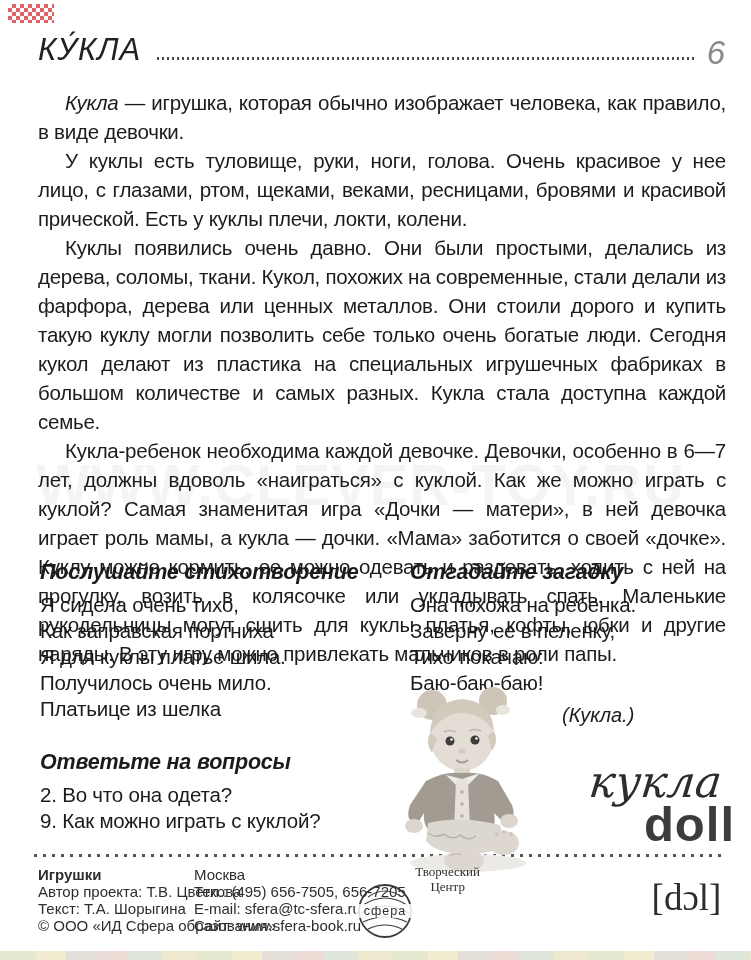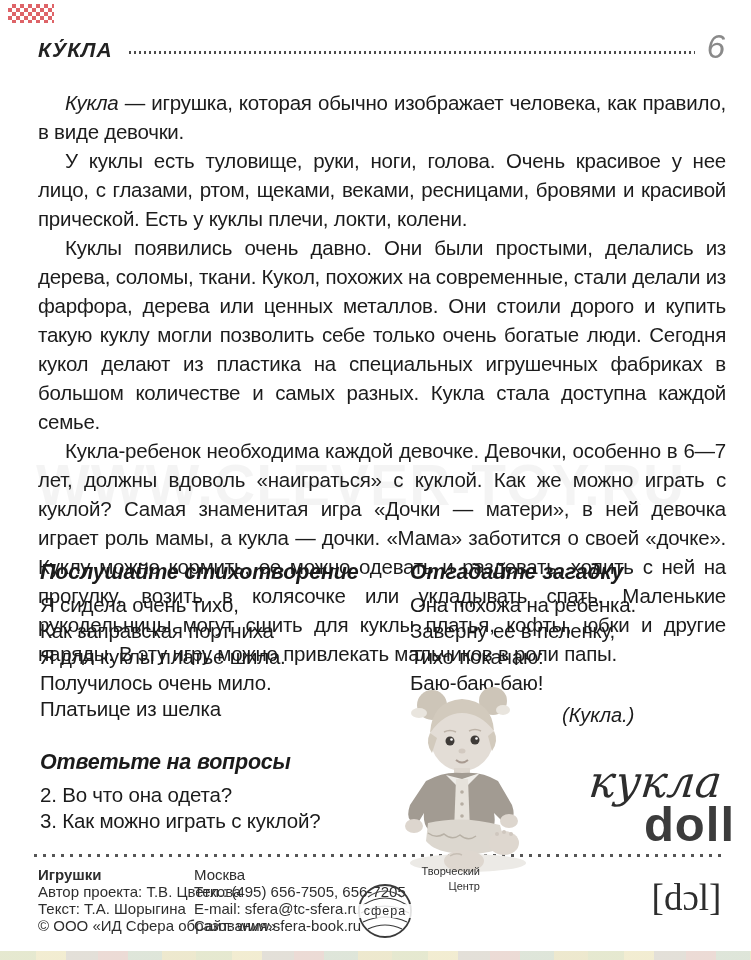--- a/index.html
+++ b/index.html
@@ -14,21 +14,21 @@
   .corner-pattern{
     left:8px;top:4px;width:46px;height:19px;
     background-image:
       linear-gradient(45deg,#d94a4e 25%,transparent 25%,transparent 75%,#d94a4e 75%),
       linear-gradient(45deg,#d94a4e 25%,transparent 25%,transparent 75%,#d94a4e 75%);
     background-position:0 0,4px 4px;background-size:8px 8px;opacity:.85;
   }
 
   
   .header{left:38px;right:26px;top:32px;display:flex;align-items:flex-end;}
-  .page-title{font-size:21px;font-weight:bold;font-style:italic;margin:0;letter-spacing:1px;color:#222;}
+  .page-title{font-size:31px;font-weight:normal;font-style:italic;margin:0;letter-spacing:1px;color:#222;}
   .leader{flex:1;height:3px;margin:0 12px 8px 16px;
     background-image:repeating-linear-gradient(90deg,#4c4c4c 0 2px,transparent 2px 5px);}
   .page-number{font-size:33px;font-style:italic;color:#8a8a8a;line-height:.9;}
 
   
   .watermark{
     left:36px;top:452px;width:695px;white-space:nowrap;z-index:1;
     font-size:57px;font-weight:bold;letter-spacing:1px;
     color:rgba(0,0,0,0.045);
     text-shadow:1px 1px 0 rgba(255,255,255,0.6);
@@ -64,21 +64,21 @@
   .separator{left:34px;right:24px;top:854px;height:3px;
     background-image:repeating-linear-gradient(90deg,#565656 0 3px,transparent 3px 9px);}
   .footer-col{top:866px;font-size:15px;line-height:17px;color:#2e2e2e;z-index:2;}
   .footer-credits{left:38px;width:158px;}
   .footer-contacts{left:194px;width:165px;}
   .footer-col .fline{white-space:nowrap;}
   .footer-col .fline:first-child{font-weight:bold;}
   .footer-contacts .fline:first-child{font-weight:normal;}
 
   .logo{left:356px;top:862px;width:128px;height:76px;z-index:2;}
-  .logo-text{position:absolute;right:4px;top:2px;text-align:right;font-size:11px;line-height:15px;color:#2f2f2f;}
+  .logo-text{position:absolute;right:4px;top:2px;text-align:center;font-size:13px;line-height:15px;color:#2f2f2f;font-family:Liberation Serif, serif;}
   .logo-text .l2{display:block;}
   .globe{position:absolute;left:0;top:20px;}
   .globe-word{position:absolute;left:0;top:42px;width:58px;text-align:center;
     font-size:12.5px;letter-spacing:1px;color:#2f2f2f;background:rgba(255,255,255,0.85);}
 
   
   .bottom-strip{left:0;right:0;bottom:0;height:9px;opacity:.8;
     background:repeating-linear-gradient(90deg,
       #dfe3c4 0 36px,#efe8c6 36px 66px,#dcd8cf 66px 98px,
       #e7d2cb 98px 128px,#d6dfd0 128px 162px,#e9e3c2 162px 196px);}
@@ -119,21 +119,21 @@
     <div class="sect-line">Она похожа на ребенка.</div>
     <div class="sect-line">Заверну ее в пеленку,</div>
     <div class="sect-line">Тихо покачаю:</div>
     <div class="sect-line">Баю-баю-баю!</div>
     <div class="riddle-answer">(Кукла.)</div>
   </div>
 
   <div class="abs questions">
     <h2 class="sect-heading">Ответьте на вопросы</h2>
     <div class="sect-line">2. Во что она одета?</div>
-    <div class="sect-line">3. Как можно играть с куклой?</div>
+    <div class="sect-line">9. Как можно играть с куклой?</div>
   </div>
 
   <div class="abs doll">
     <svg width="140" height="196" viewBox="0 0 140 196">
       <ellipse cx="70" cy="183" rx="58" ry="9" fill="#eceae6"></ellipse>
 
       <circle cx="34" cy="25" r="15" fill="#cdc5b8"></circle>
       <circle cx="95" cy="21" r="14" fill="#cdc5b8"></circle>
       <ellipse cx="21" cy="33" rx="8" ry="5" fill="#e9e5de"></ellipse>
       <ellipse cx="105" cy="30" rx="7" ry="5" fill="#e9e5de"></ellipse>

